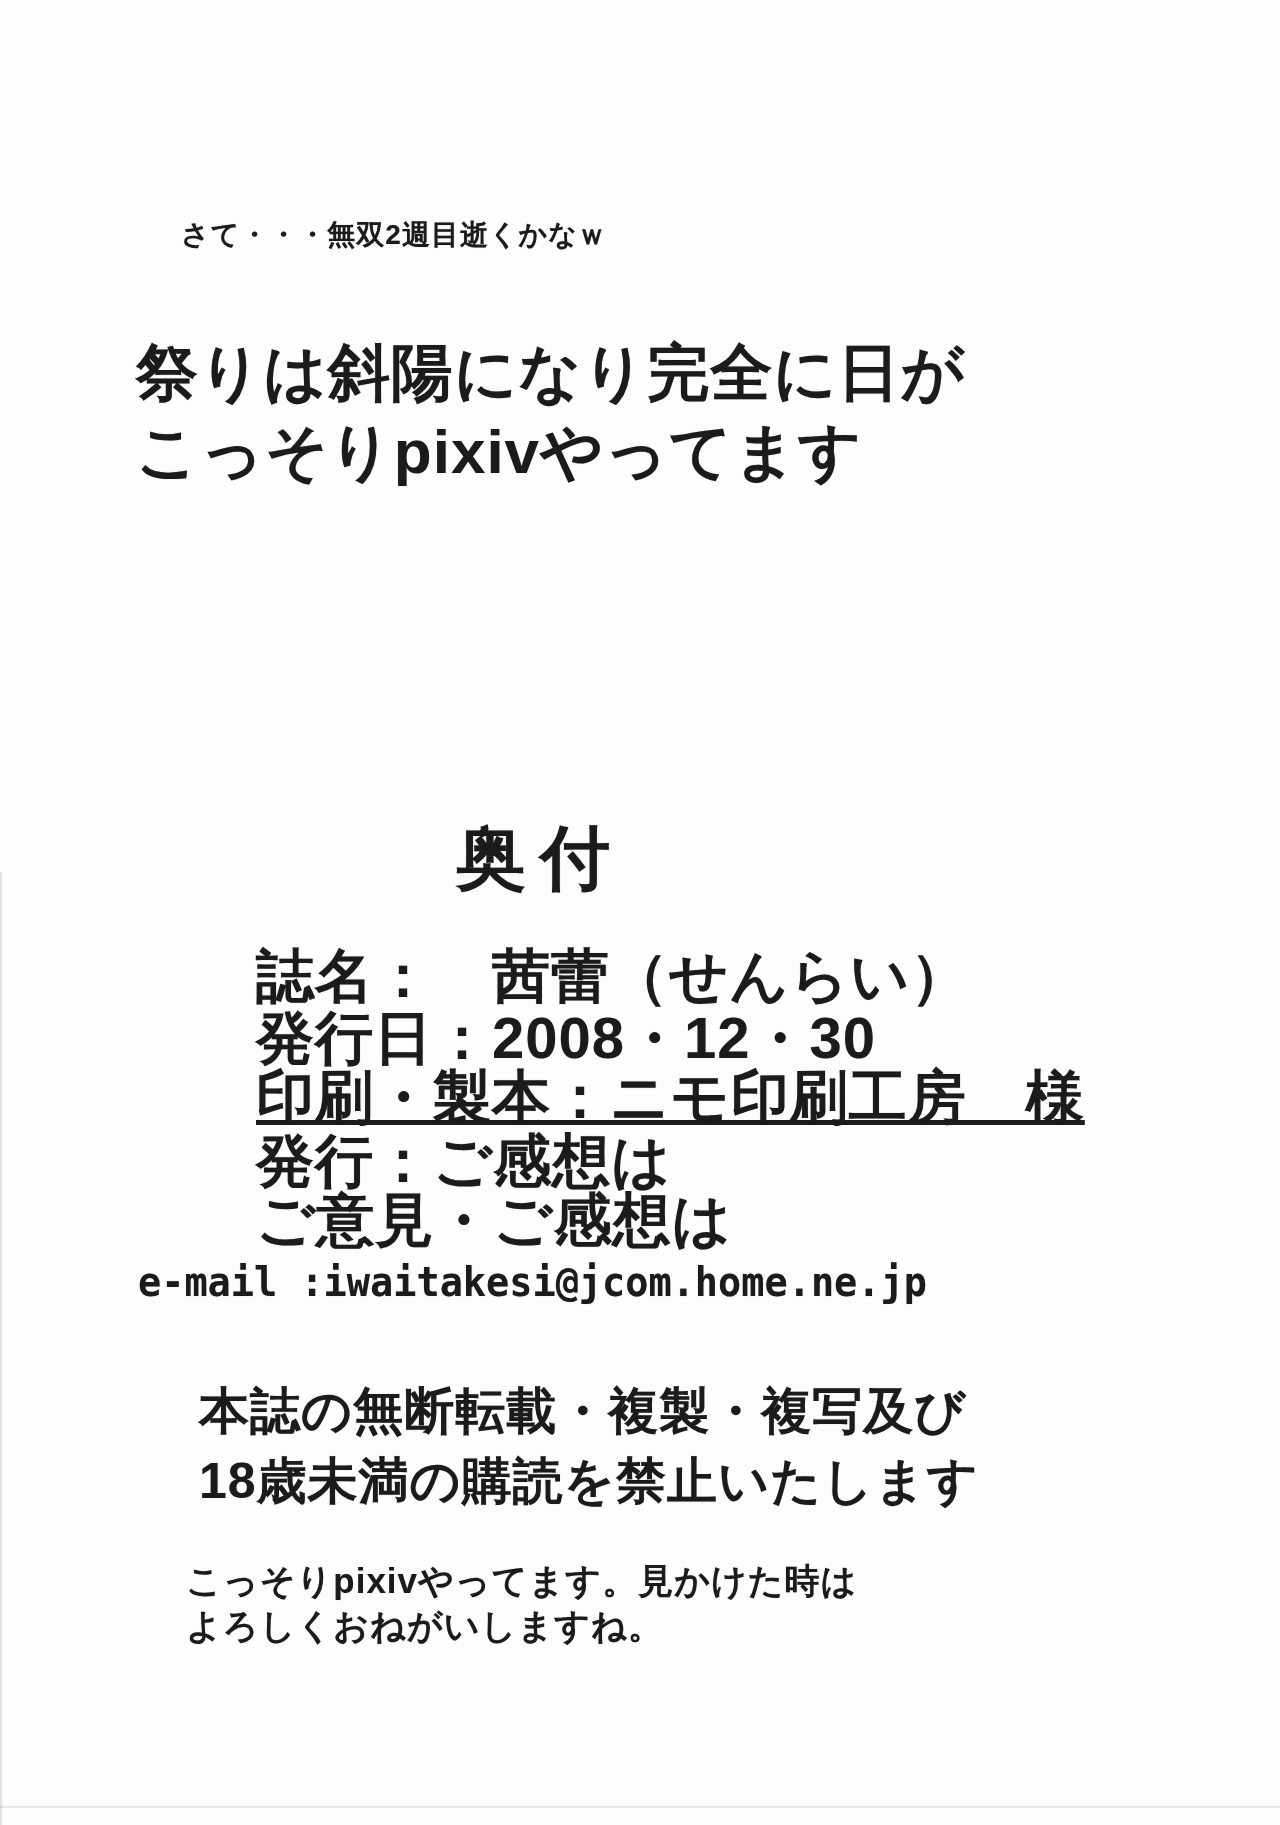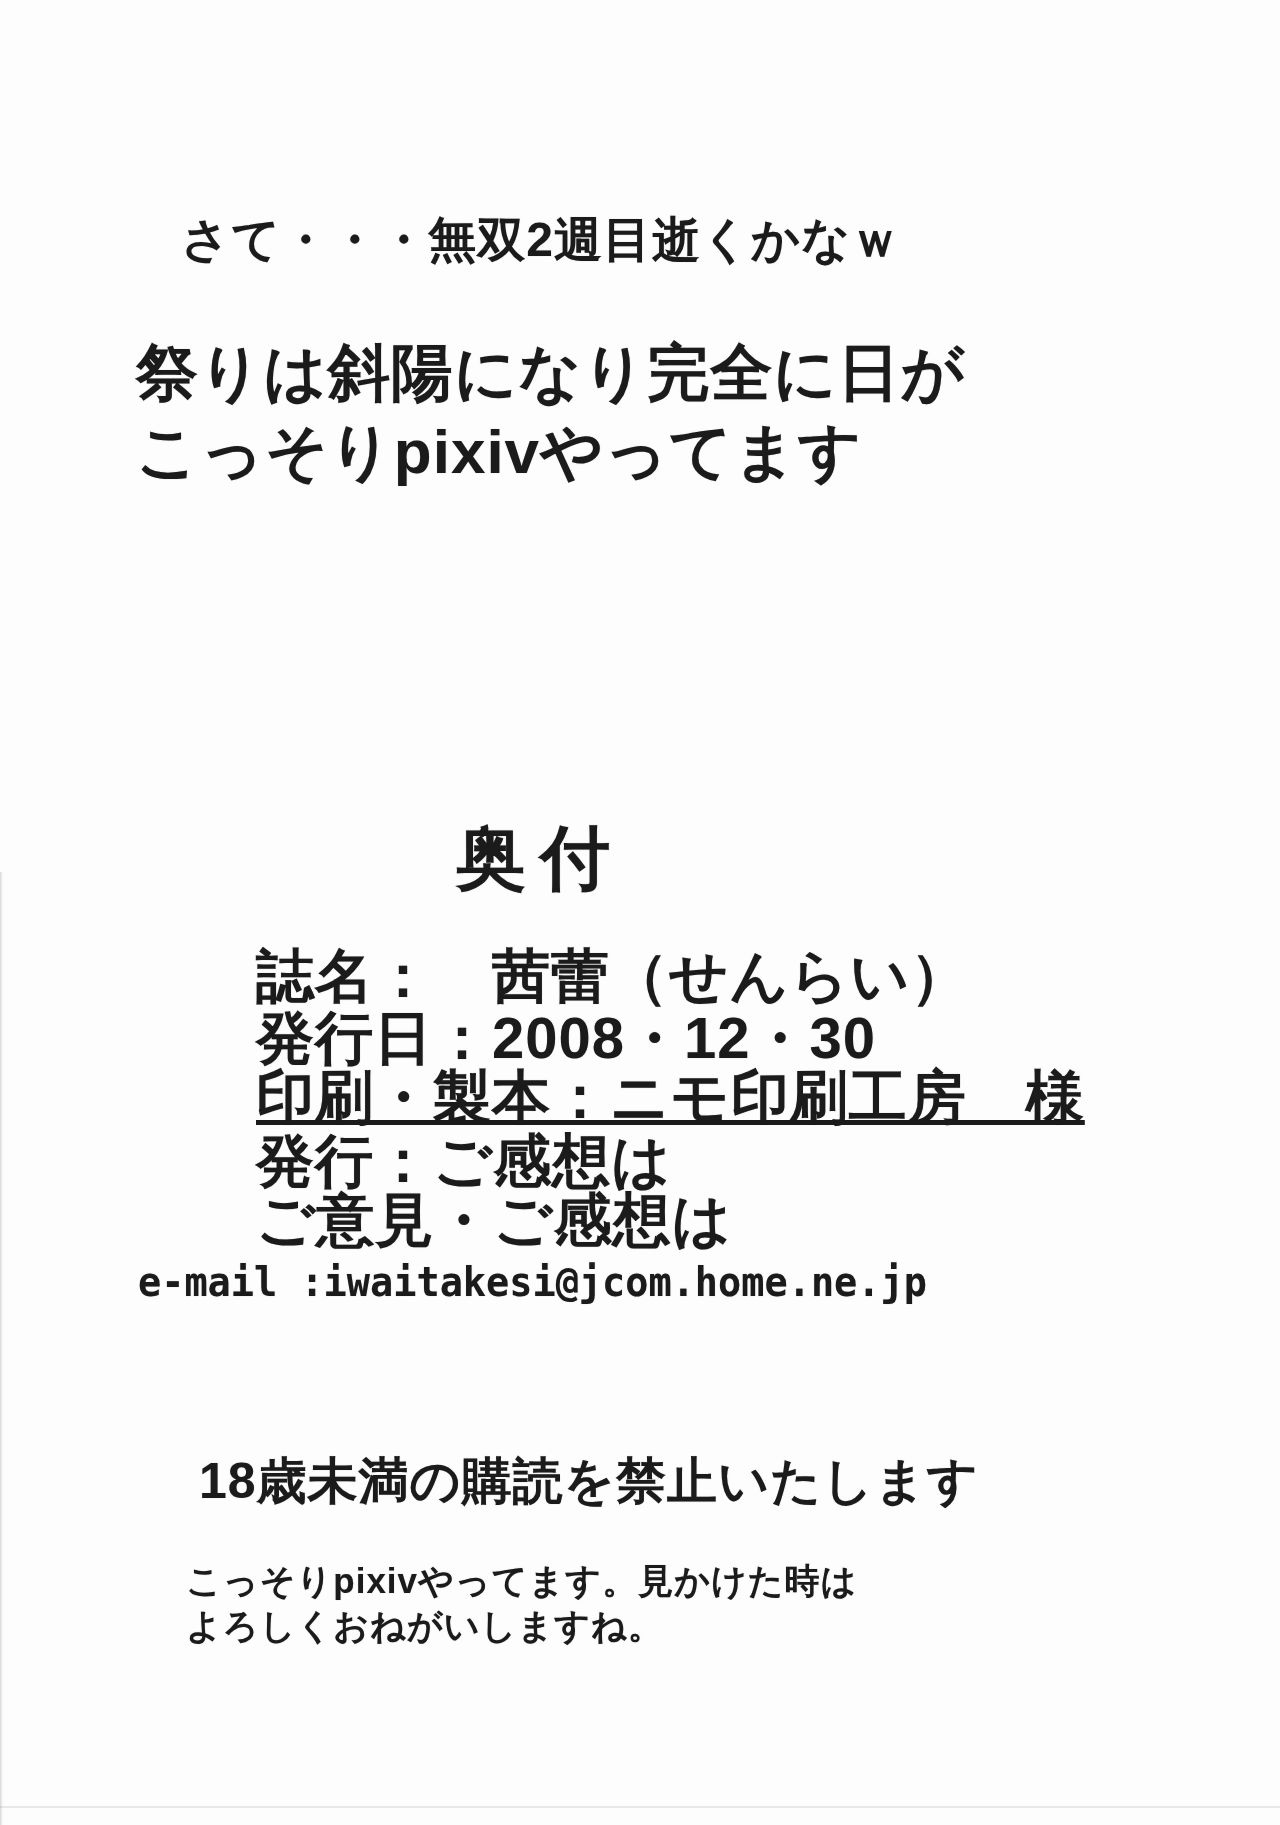--- a/index.html
+++ b/index.html
@@ -24,22 +24,22 @@
     white-space: pre;
     color: #1b1b1b;
     font-family: "Liberation Sans", sans-serif;
     font-weight: 600;
     letter-spacing: 1px;
     text-shadow: 0 0 1px rgba(30,30,30,0.35);
   }
   
   .note-1 {
     left: 181px;
-    top: 208px;
-    font-size: 48px;
+    top: 216px;
+    font-size: 28px;
   }
   .note-2 {
     left: 136px;
     top: 333px;
     font-size: 62px;
     line-height: 79px;
   }
   
   .okuzuke {
     left: 420px;
@@ -122,20 +122,20 @@
   <div class="txt colophon-line c-date">発行日：2008・12・30</div>
 
   <div class="txt colophon-line c-print">印刷・製本：ニモ印刷工房　様</div>
 
   <div class="txt colophon-line c-publisher">発行：ご感想は</div>
 
   <div class="txt colophon-line c-feedback">ご意見・ご感想は</div>
 
   <div class="txt c-email">e-mail :iwaitakesi@jcom.home.ne.jp</div>
 
-  <div class="txt notice"><br><span>18歳未満の購読を禁止いたします</span></div>
+  <div class="txt notice"><span>本誌の無断転載・複製・複写及び</span><br><span>18歳未満の購読を禁止いたします</span></div>
 
   <div class="txt pixiv"><span>こっそりpixivやってます。見かけた時は</span><br><span>よろしくおねがいしますね。</span></div>
 
   <div class="scan-edge-left"></div>
   <div class="scan-edge-bottom"></div>
 
 </div>
 
 </body></html>

